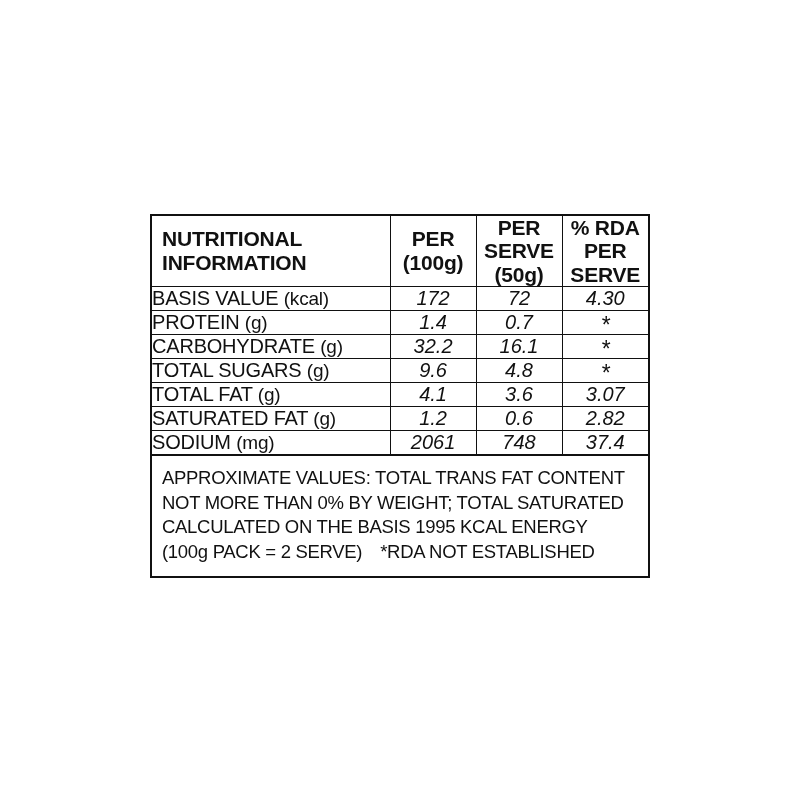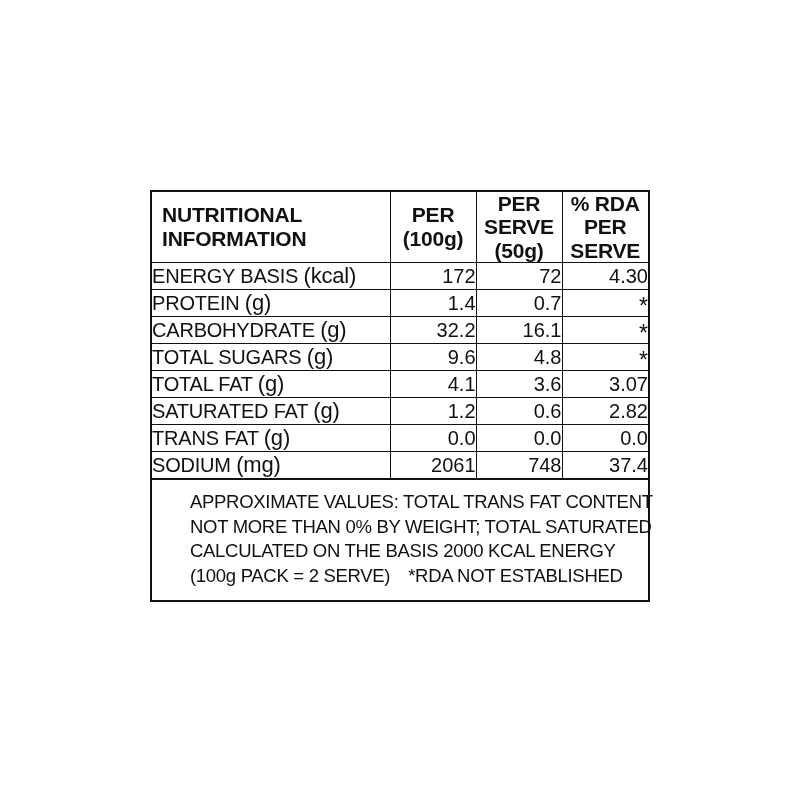--- a/index.html
+++ b/index.html
@@ -67,41 +67,42 @@
     text-align: left;
     padding-left: 10px;
   }
   td.name {
     font-size: 20px;
     letter-spacing: -0.2px;
     padding: 7px 4px 7px 10px;
     white-space: nowrap;
   }
   td.name .unit {
-    font-size: 22px;
+    font-size: 19px;
   }
   td.num {
     font-size: 20px;
-    text-align: right;
+    text-align: center;
     padding: 7px 2px;
+    font-style: italic;
   }
   td.num .ast {
     font-size: 23px;
     line-height: 0.6;
     position: relative;
     top: 4px;
   }
   .footnote {
     border-top: 1px solid #111111;
     padding: 10px 10px 12px 10px;
     font-size: 18.5px;
     line-height: 1.33;
     letter-spacing: -0.3px;
   }
-  .footnote .ln { white-space: nowrap; margin-left: 28px; }
+  .footnote .ln { white-space: nowrap; }
   .footnote .gap { display: inline-block; width: 18px; }
 </style>
 </head>
 <body>
 
 <div class="page">
   <div class="panel">
     <table class="nutri">
       <colgroup>
         <col class="col-name">
@@ -125,21 +126,21 @@
             <div>(50g)</div>
           </th>
           <th class="head">
             <div>% RDA</div>
             <div>PER</div>
             <div>SERVE</div>
           </th>
         </tr>
 
         <tr>
-          <td class="name"><span>ENERGY BASIS</span> <span class="unit">(kcal)</span></td>
+          <td class="name"><span>BASIS VALUE</span> <span class="unit">(kcal)</span></td>
           <td class="num">172</td>
           <td class="num">72</td>
           <td class="num">4.30</td>
         </tr>
         <tr>
           <td class="name"><span>PROTEIN</span> <span class="unit">(g)</span></td>
           <td class="num">1.4</td>
           <td class="num">0.7</td>
           <td class="num"><span class="ast">*</span></td>
         </tr>
@@ -161,34 +162,28 @@
           <td class="num">3.6</td>
           <td class="num">3.07</td>
         </tr>
         <tr>
           <td class="name"><span>SATURATED FAT</span> <span class="unit">(g)</span></td>
           <td class="num">1.2</td>
           <td class="num">0.6</td>
           <td class="num">2.82</td>
         </tr>
         <tr>
-          <td class="name"><span>TRANS FAT</span> <span class="unit">(g)</span></td>
-          <td class="num">0.0</td>
-          <td class="num">0.0</td>
-          <td class="num">0.0</td>
-        </tr>
-        <tr>
           <td class="name"><span>SODIUM</span> <span class="unit">(mg)</span></td>
           <td class="num">2061</td>
           <td class="num">748</td>
           <td class="num">37.4</td>
         </tr>
       </tbody>
     </table>
 
     <div class="footnote">
       <div class="ln">APPROXIMATE VALUES: TOTAL TRANS FAT CONTENT</div>
       <div class="ln">NOT MORE THAN 0% BY WEIGHT;  TOTAL SATURATED</div>
-      <div class="ln">CALCULATED ON THE BASIS 2000 KCAL ENERGY</div>
+      <div class="ln">CALCULATED ON THE BASIS 1995 KCAL ENERGY</div>
       <div class="ln"><span>(100g PACK = 2 SERVE)</span><span class="gap"></span><span>*RDA NOT ESTABLISHED</span></div>
     </div>
   </div>
 </div>
 
 </body></html>

